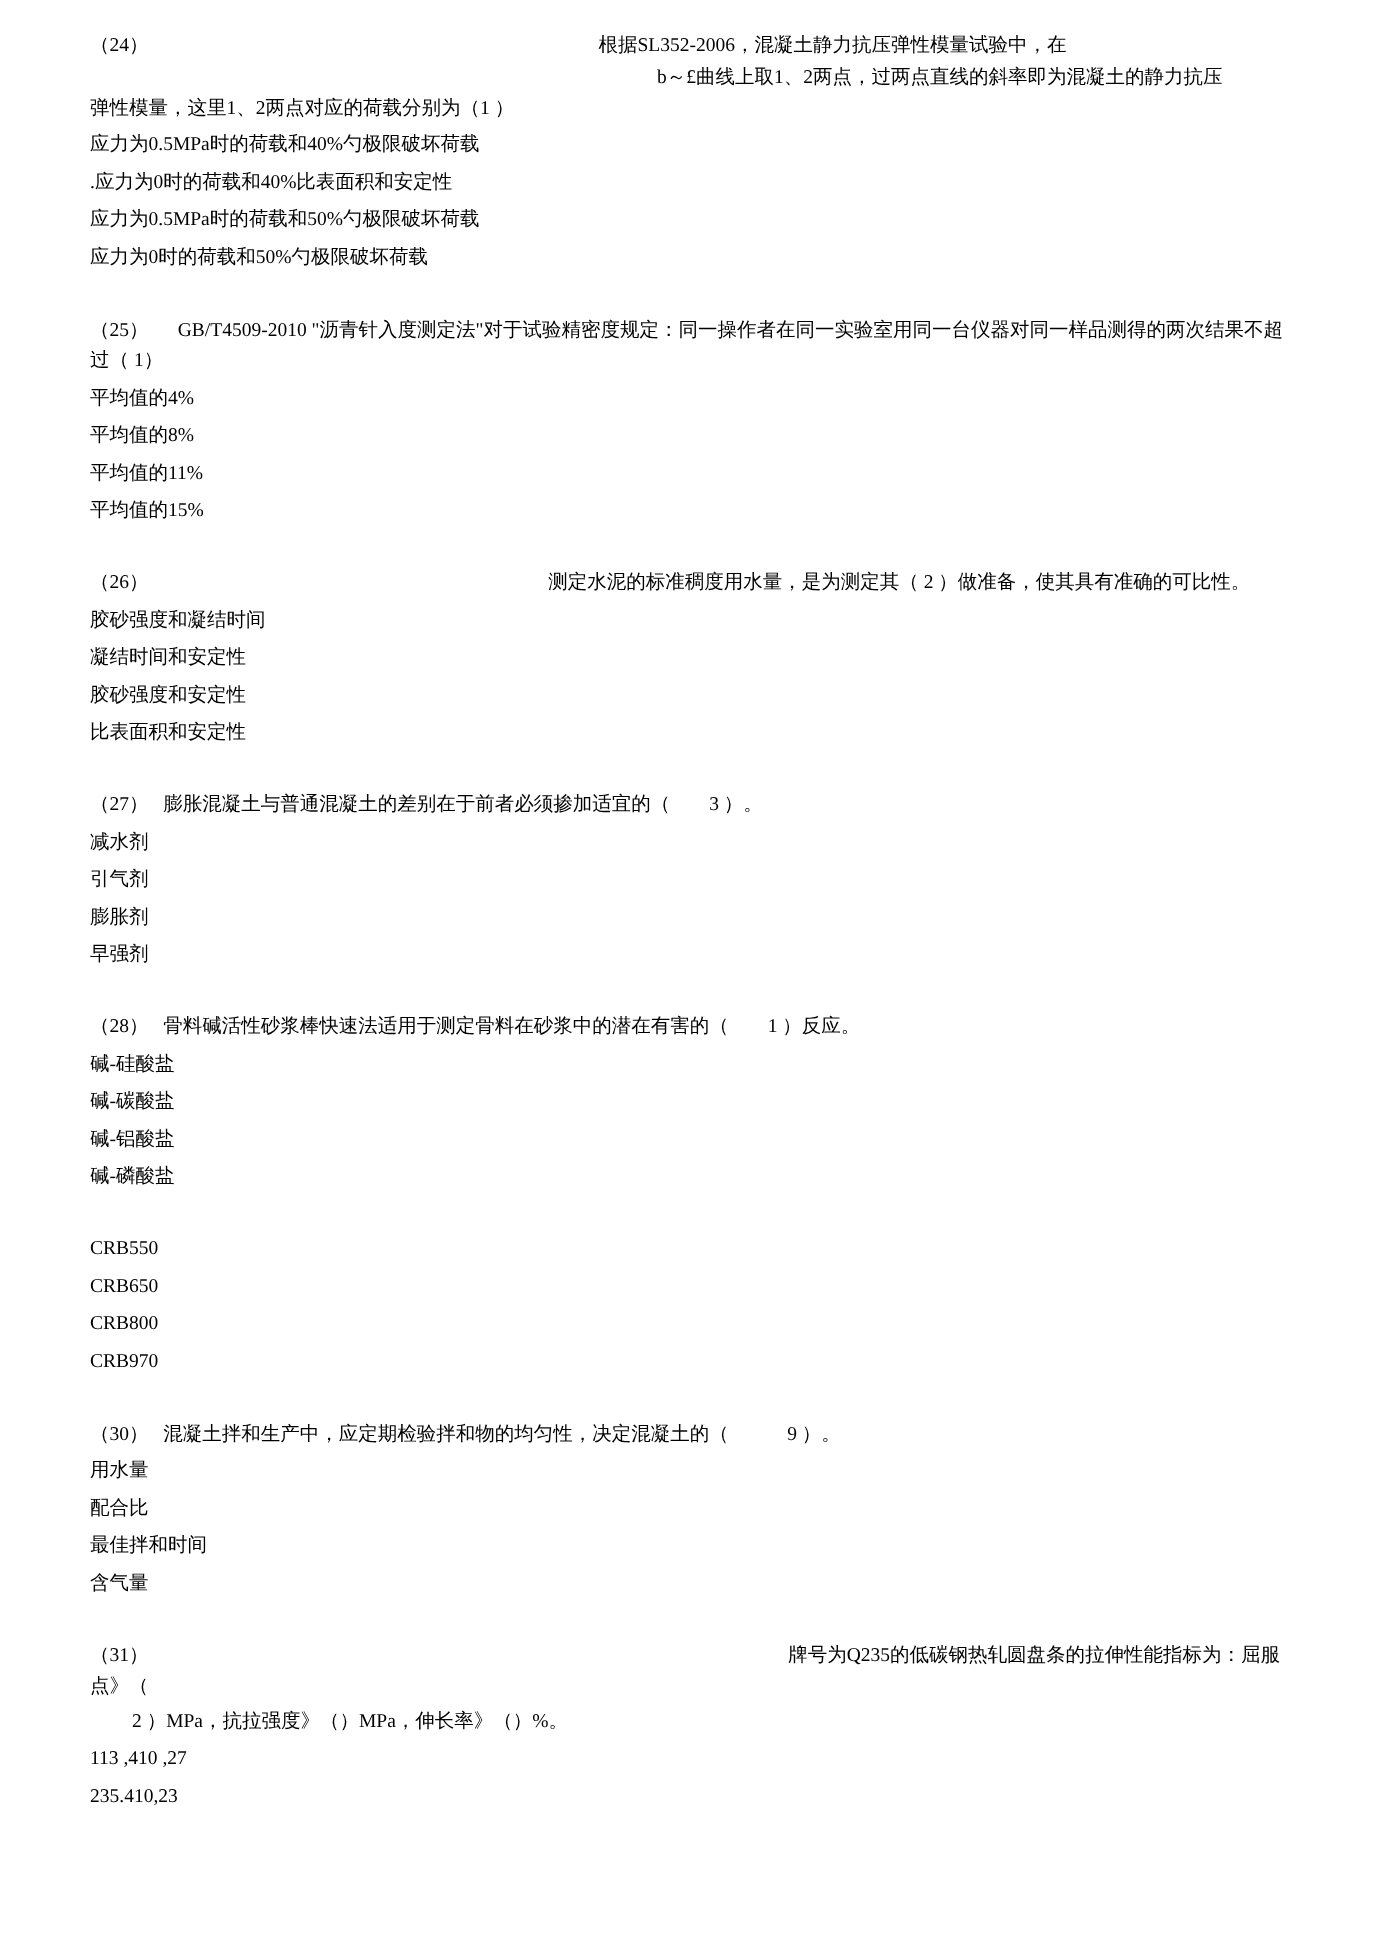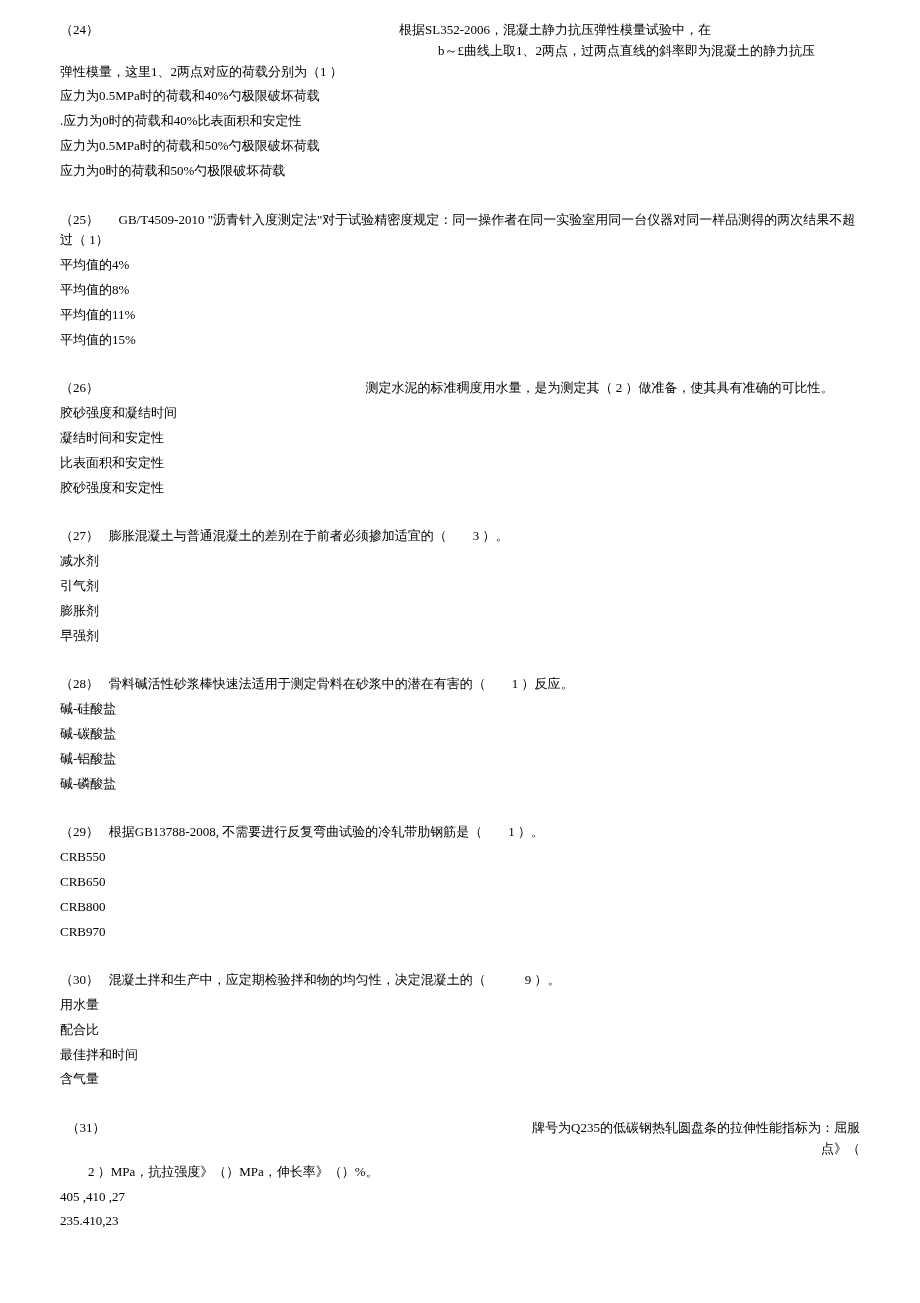--- a/index.html
+++ b/index.html
@@ -29,21 +29,20 @@
   }
   .q24-right {
     float: left;
     margin-left: 300px;
   }
   .q24-right2 {
     margin-left: 378px;
   }
   .q31-top {
     margin-bottom: 2px;
-    text-align: right;
   }
   .q31-cont {
     margin-left: 28px;
   }
 </style>
 </head>
 <body>
 
 <div class="question">
   <div class="q24-top">
@@ -71,22 +70,22 @@
 </div>
 
 <div class="question">
   <div class="q-header">
     <span>（26）</span>
     <span style="display:inline-block; width:260px;"></span>
     <span>测定水泥的标准稠度用水量，是为测定其（  2 ）做准备，使其具有准确的可比性。</span>
   </div>
   <div class="option">胶砂强度和凝结时间</div>
   <div class="option">凝结时间和安定性</div>
+  <div class="option">胶砂强度和安定性</div>
   <div class="option">比表面积和安定性</div>
-  <div class="option">胶砂强度和安定性</div>
 </div>
 
 <div class="question">
   <div class="q-header">
     <span>（27）</span>
     &nbsp;
     <span>膨胀混凝土与普通混凝土的差别在于前者必须掺加适宜的（　　3 ）。</span>
   </div>
   <div class="option">减水剂</div>
   <div class="option">引气剂</div>
@@ -100,25 +99,20 @@
     &nbsp;
     <span>骨料碱活性砂浆棒快速法适用于测定骨料在砂浆中的潜在有害的（　　1 ）反应。</span>
   </div>
   <div class="option">碱-硅酸盐</div>
   <div class="option">碱-碳酸盐</div>
   <div class="option">碱-铝酸盐</div>
   <div class="option">碱-磷酸盐</div>
 </div>
 
 <div class="question">
-  <div class="q-header">
-    <span>（29）</span>
-    &nbsp;
-    <span>根据GB13788-2008, 不需要进行反复弯曲试验的冷轧带肋钢筋是（　　1 ）。</span>
-  </div>
   <div class="option">CRB550</div>
   <div class="option">CRB650</div>
   <div class="option">CRB800</div>
   <div class="option">CRB970</div>
 </div>
 
 <div class="question">
   <div class="q-header">
     <span>（30）</span>
     &nbsp;
@@ -130,15 +124,15 @@
   <div class="option">含气量</div>
 </div>
 
 <div class="question">
   <div class="q31-top">
     <span>（31）</span>
     <span style="display:inline-block; width:420px;"></span>
     <span>牌号为Q235的低碳钢热轧圆盘条的拉伸性能指标为：屈服点》（</span>
   </div>
   <div class="q31-cont">2 ）MPa，抗拉强度》（）MPa，伸长率》（）%。</div>
-  <div class="option">405 ,410 ,27</div>
+  <div class="option">113 ,410 ,27</div>
   <div class="option">235.410,23</div>
 </div>
 
 </body></html>

